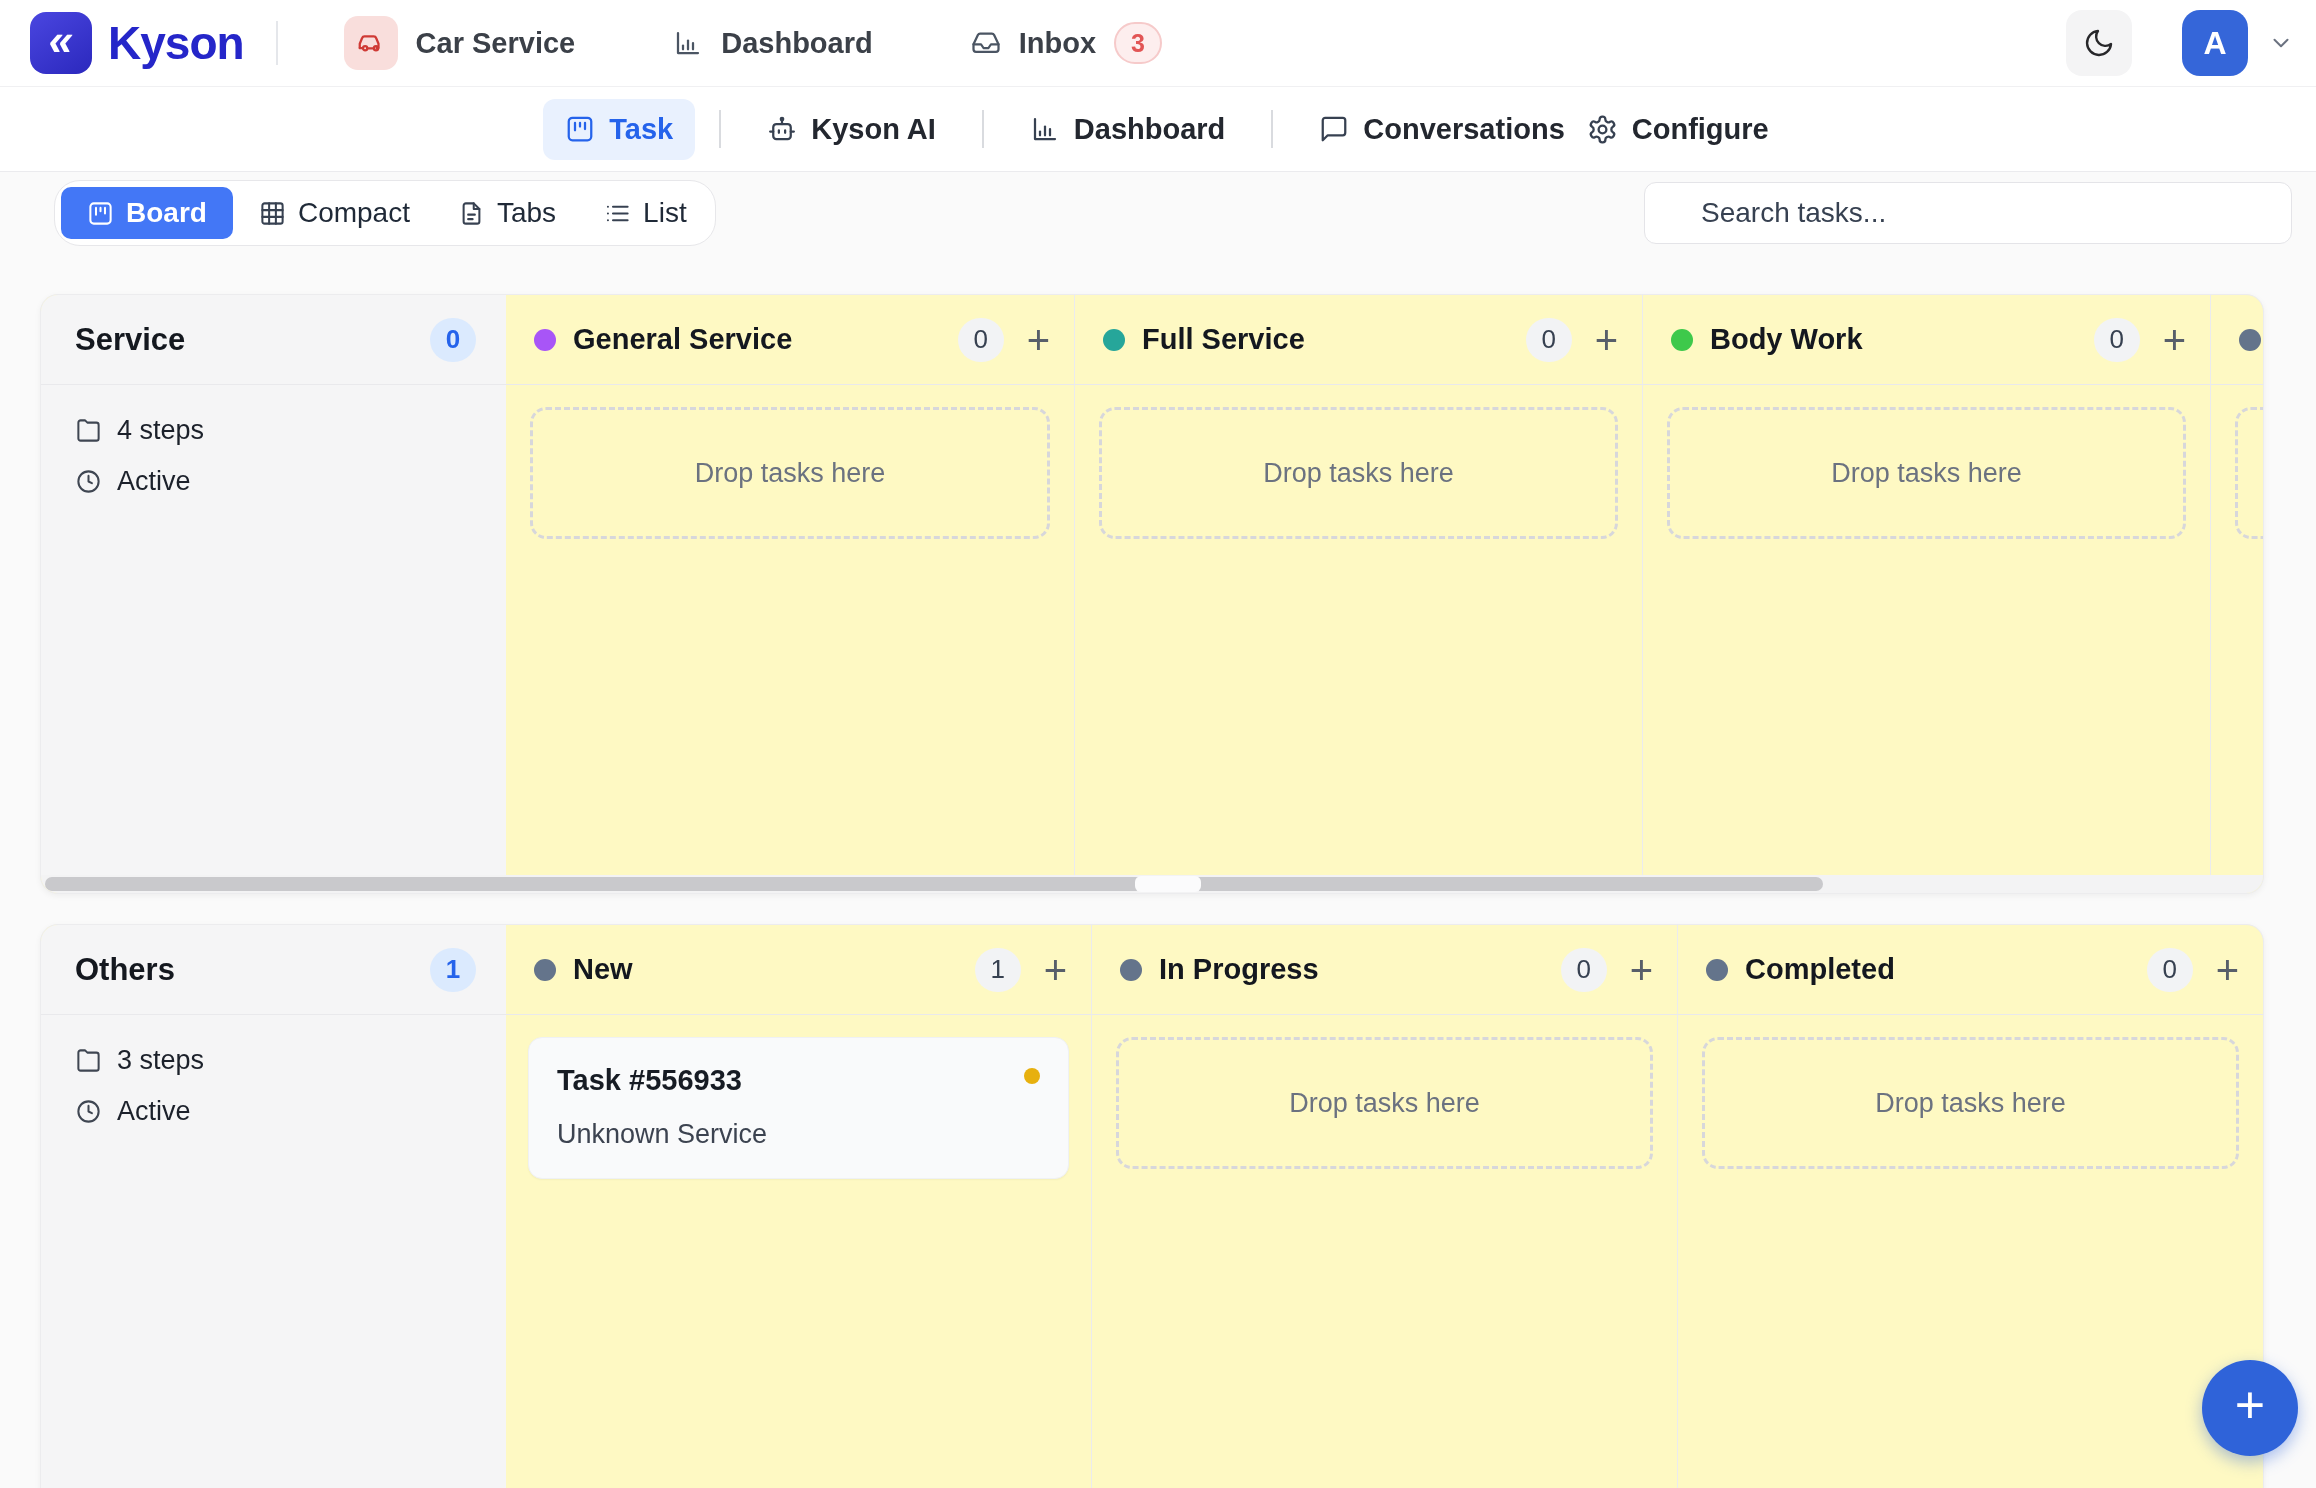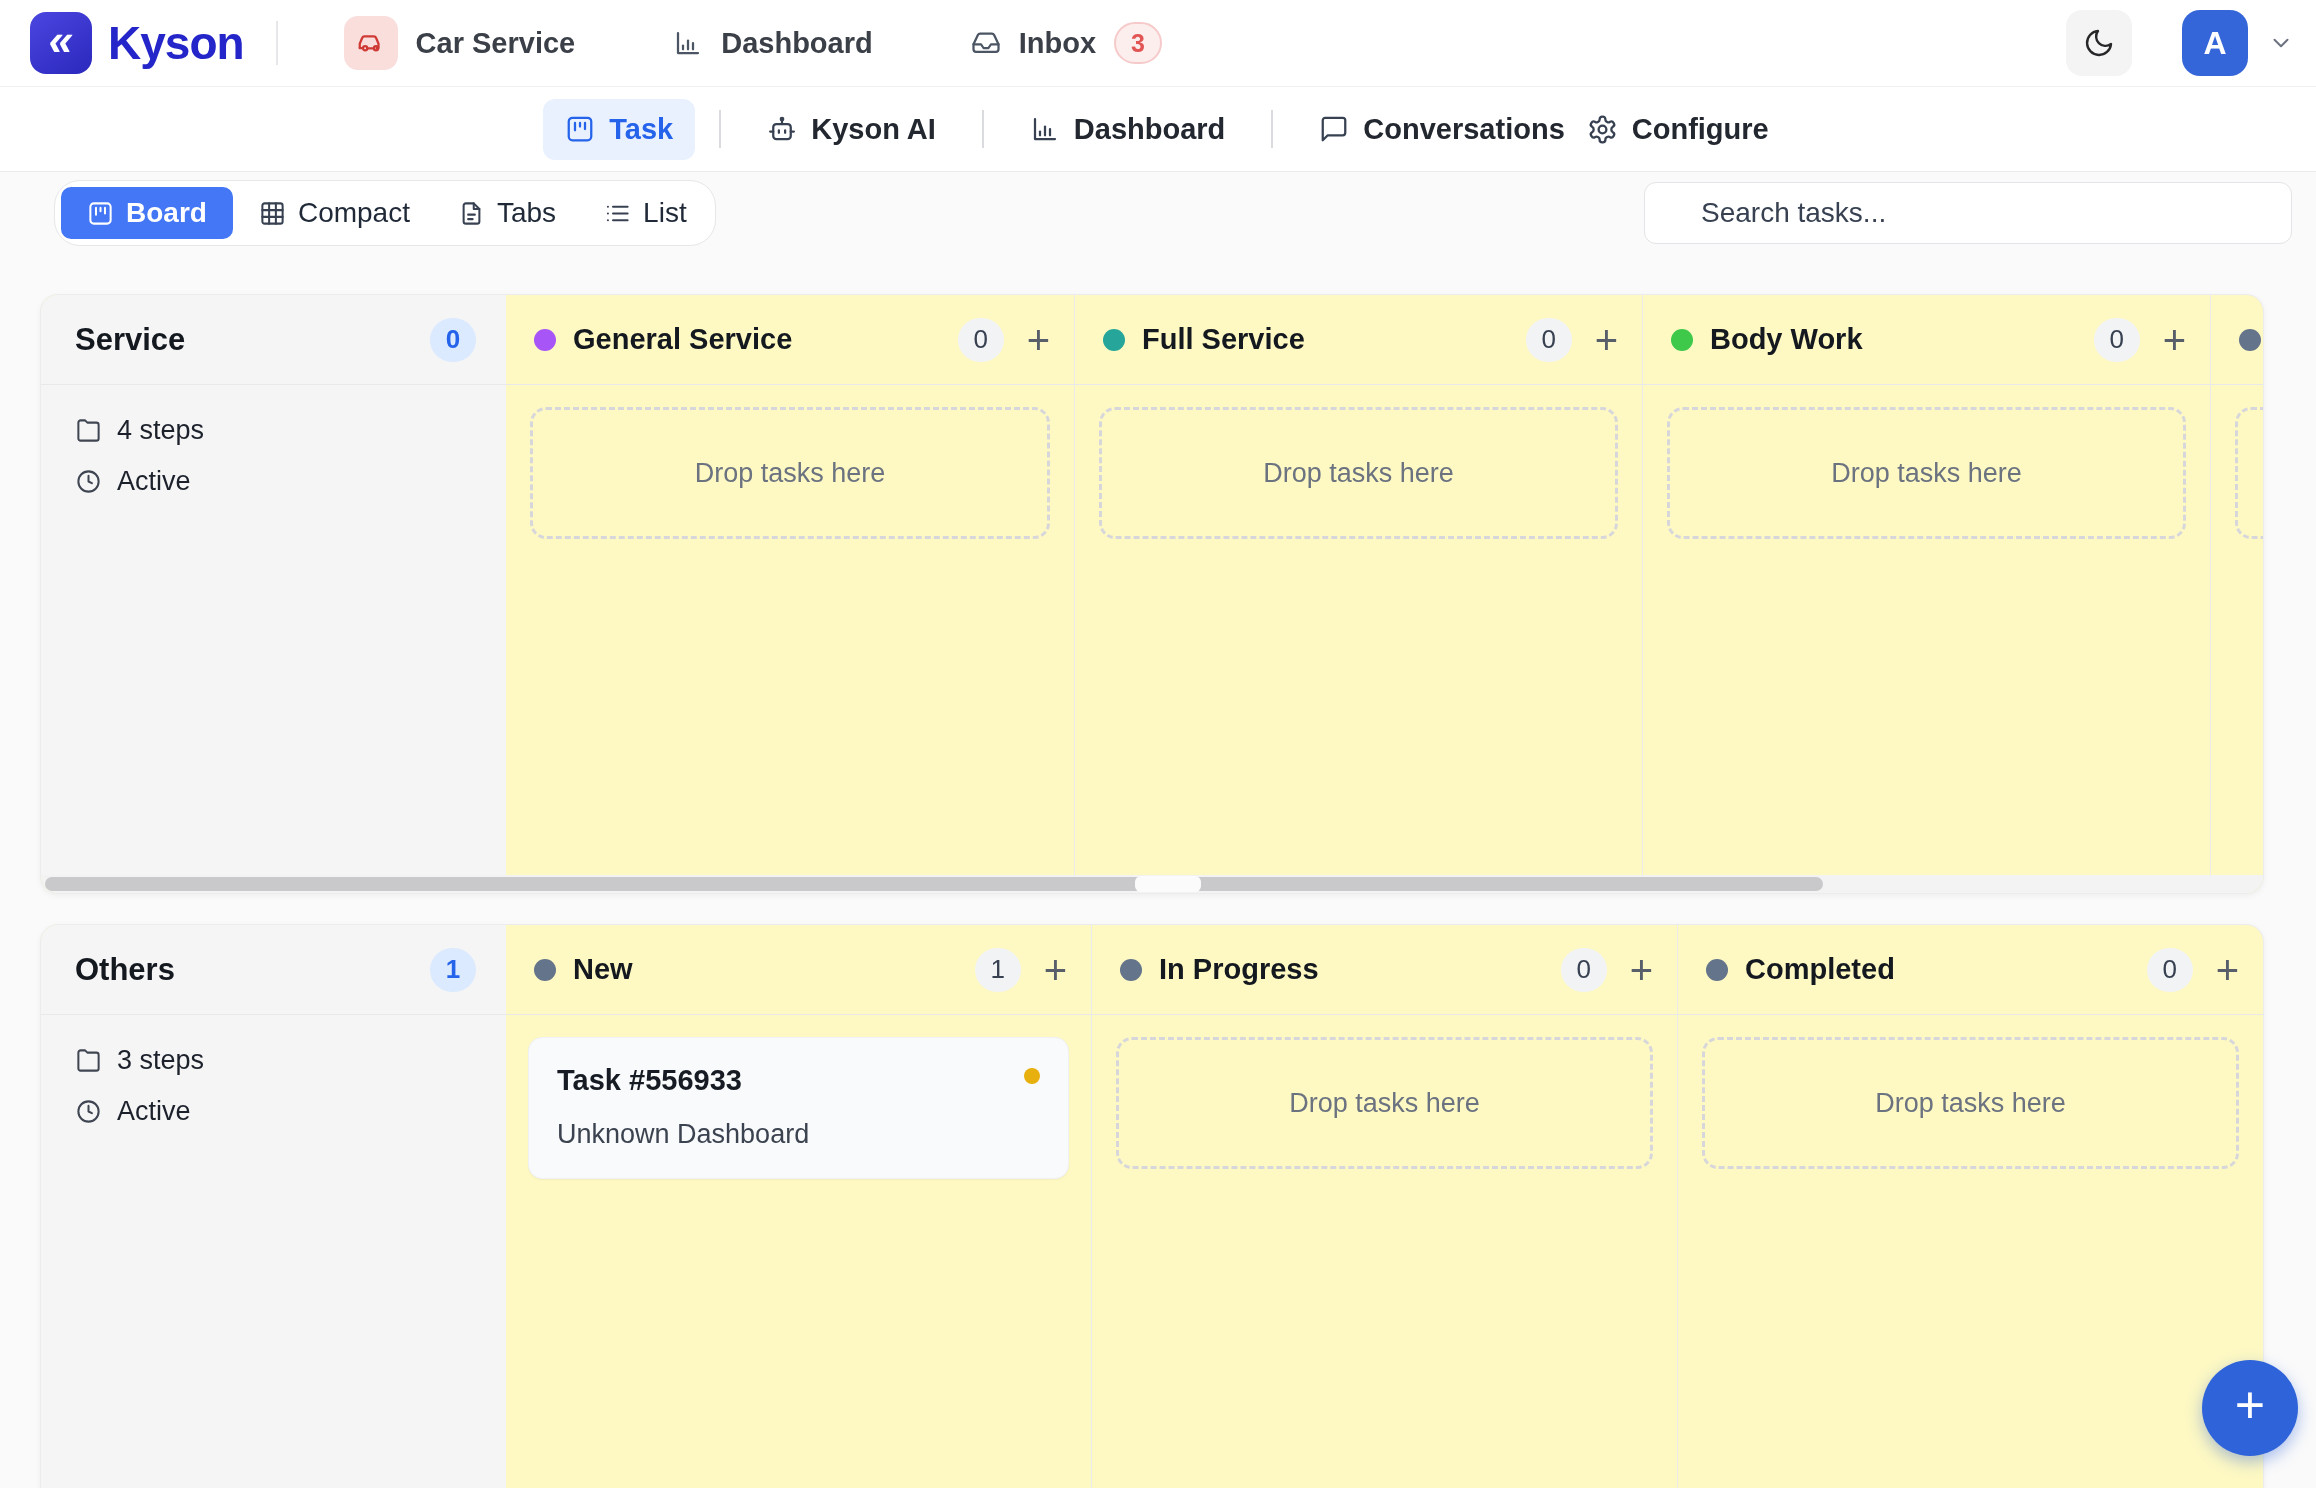--- a/index.html
+++ b/index.html
@@ -395,21 +395,21 @@
           <span class="col-spacer"></span>
           <span class="count-pill">1</span>
           <button class="plus-btn">+</button>
         </div>
         <div class="col-body">
           <div class="task-card">
             <div class="task-top">
               <span class="task-title">Task #556933</span>
               <span class="task-dot" style="background: rgb(231, 176, 14);"></span>
             </div>
-            <div class="task-sub">Unknown Dashboard</div>
+            <div class="task-sub">Unknown Service</div>
           </div>
         </div>
       </div>
       <div class="col">
         <div class="col-head">
           <span class="dot" style="background: rgb(100, 116, 139);"></span>
           <span class="col-name">In Progress</span>
           <span class="col-spacer"></span>
           <span class="count-pill">0</span>
           <button class="plus-btn">+</button>

